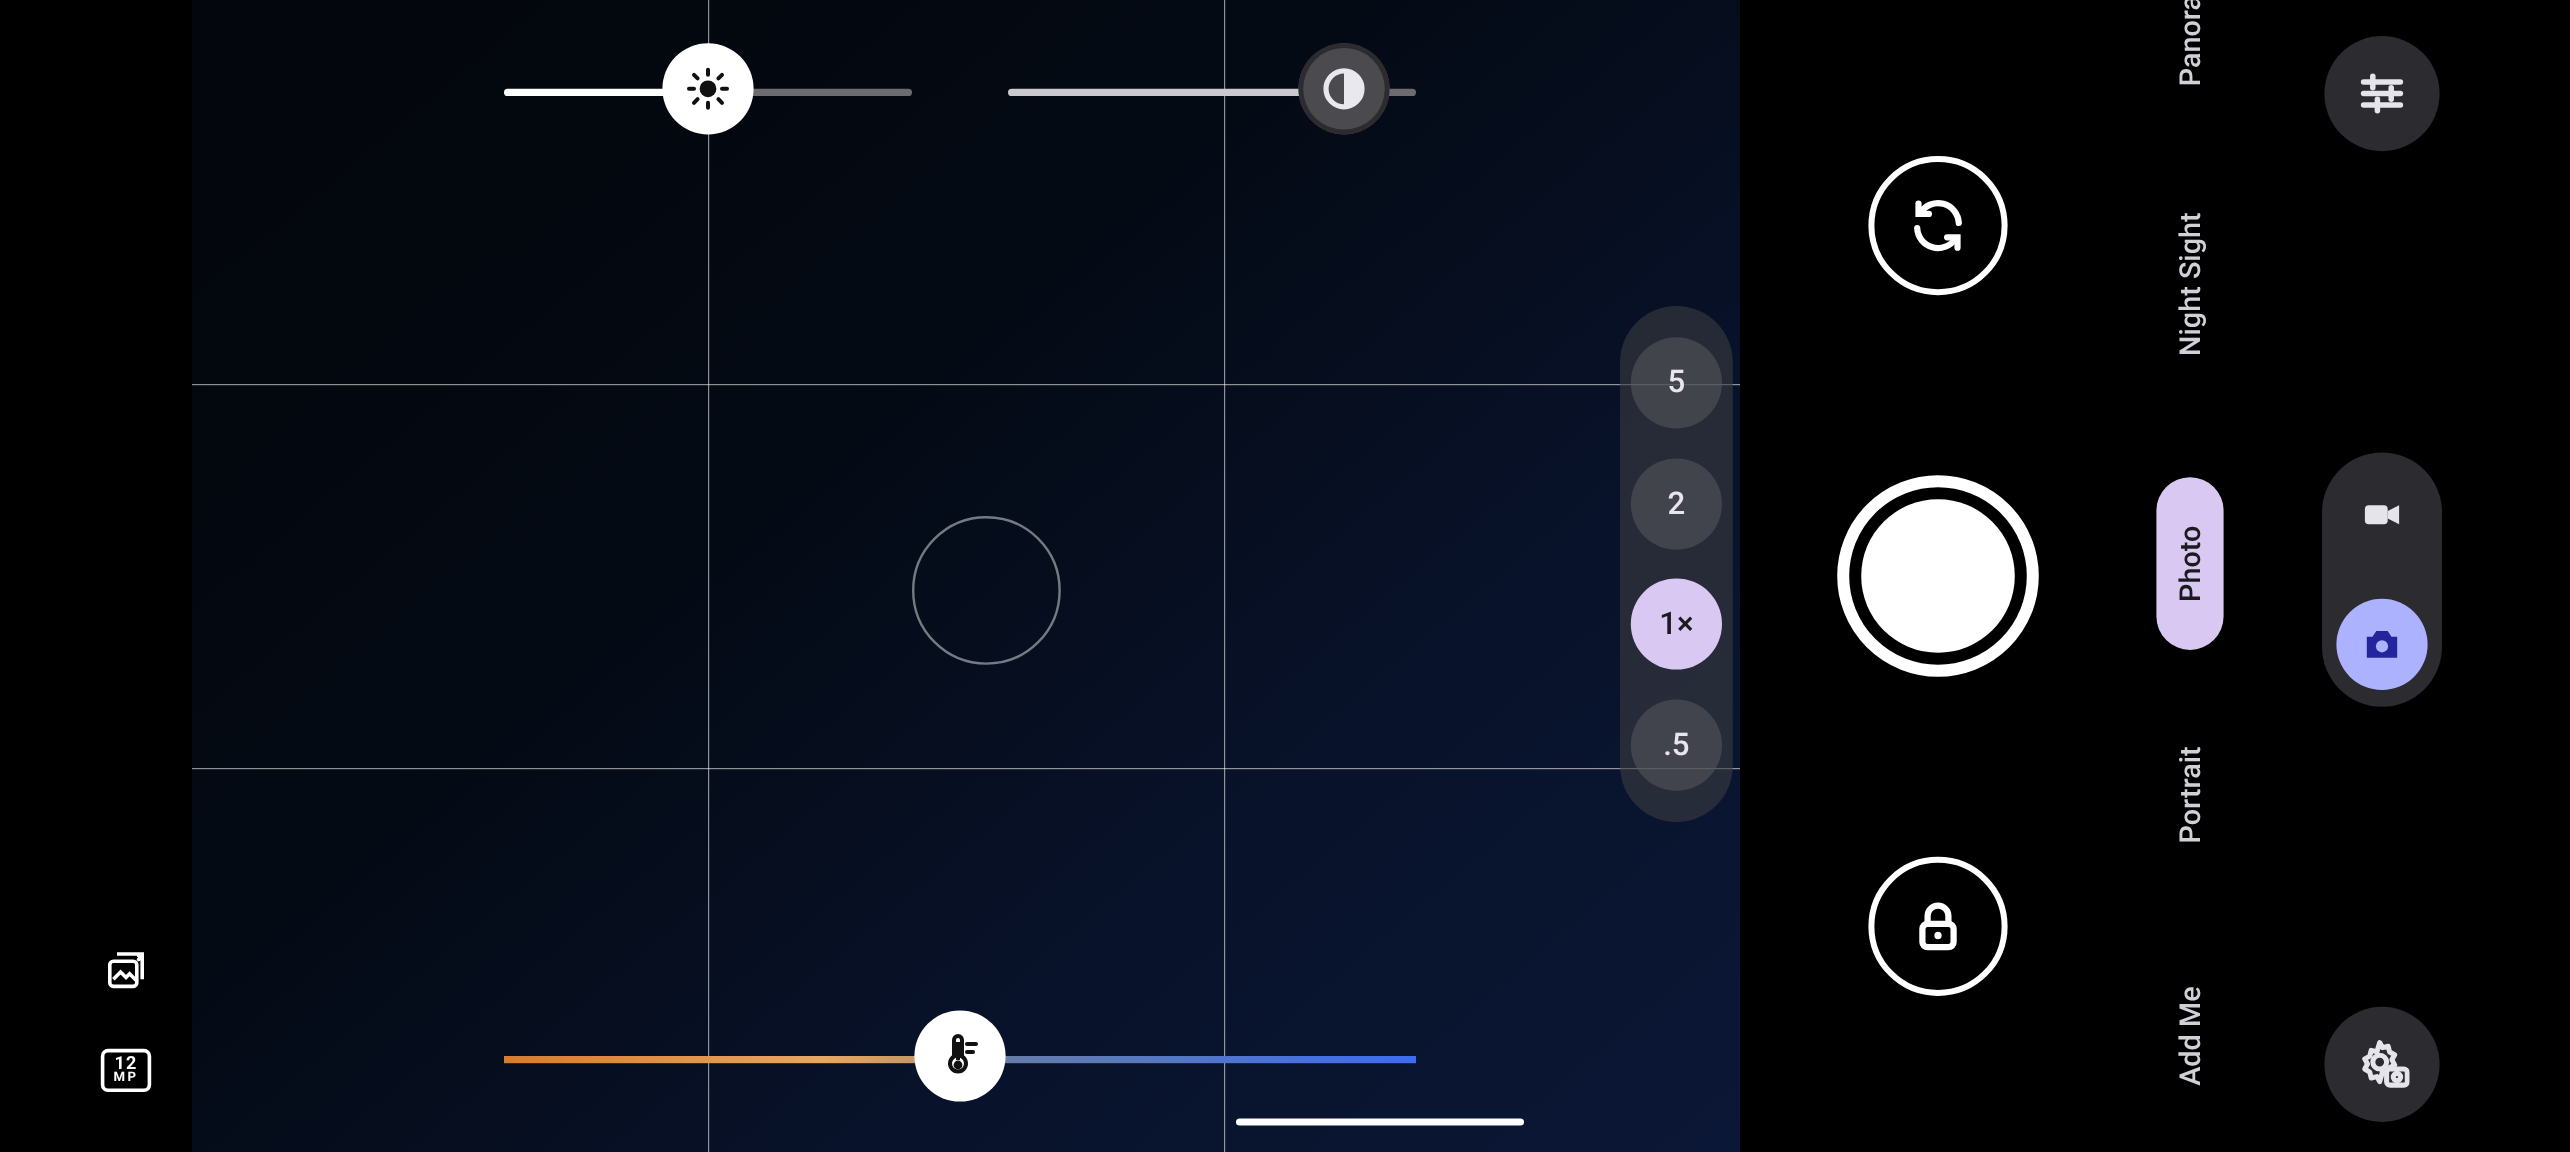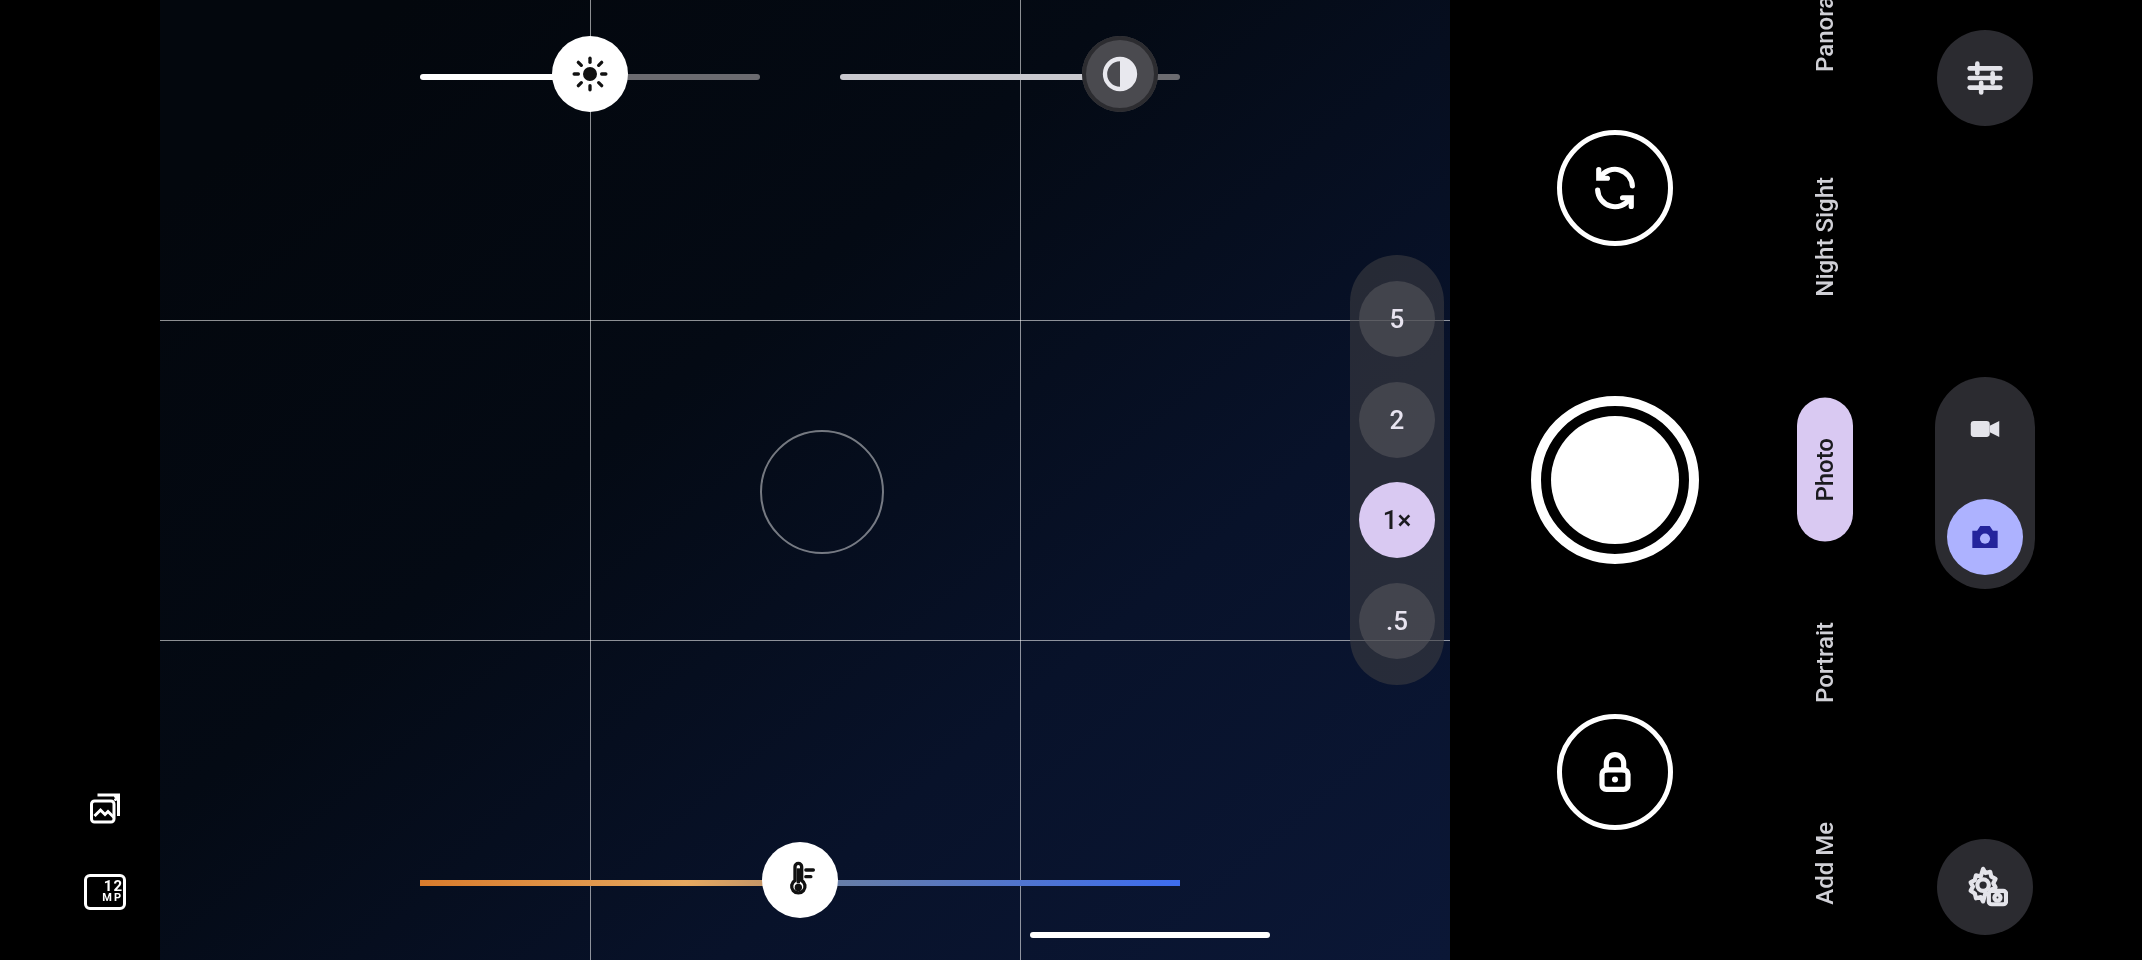--- a/index.html
+++ b/index.html
@@ -157,21 +157,20 @@
   .badge.res {
     border: 3px solid #fff;
     border-radius: 6px;
     width: 36px; height:30px;
     font-size: 12px;
     font-weight:700;
     line-height:11px;
     text-align:center;
     flex-direction:column;
     justify-content:center;
-    align-items:flex-end;
   }
   .badge.res .l1 { font-size:15px; letter-spacing:1px; }
   .badge.res .l2 { font-size:11px; letter-spacing:2px; }
 
   
   .capture-col {
     position:absolute;
     left: 1530px;
     top: 0;
     bottom:0;

